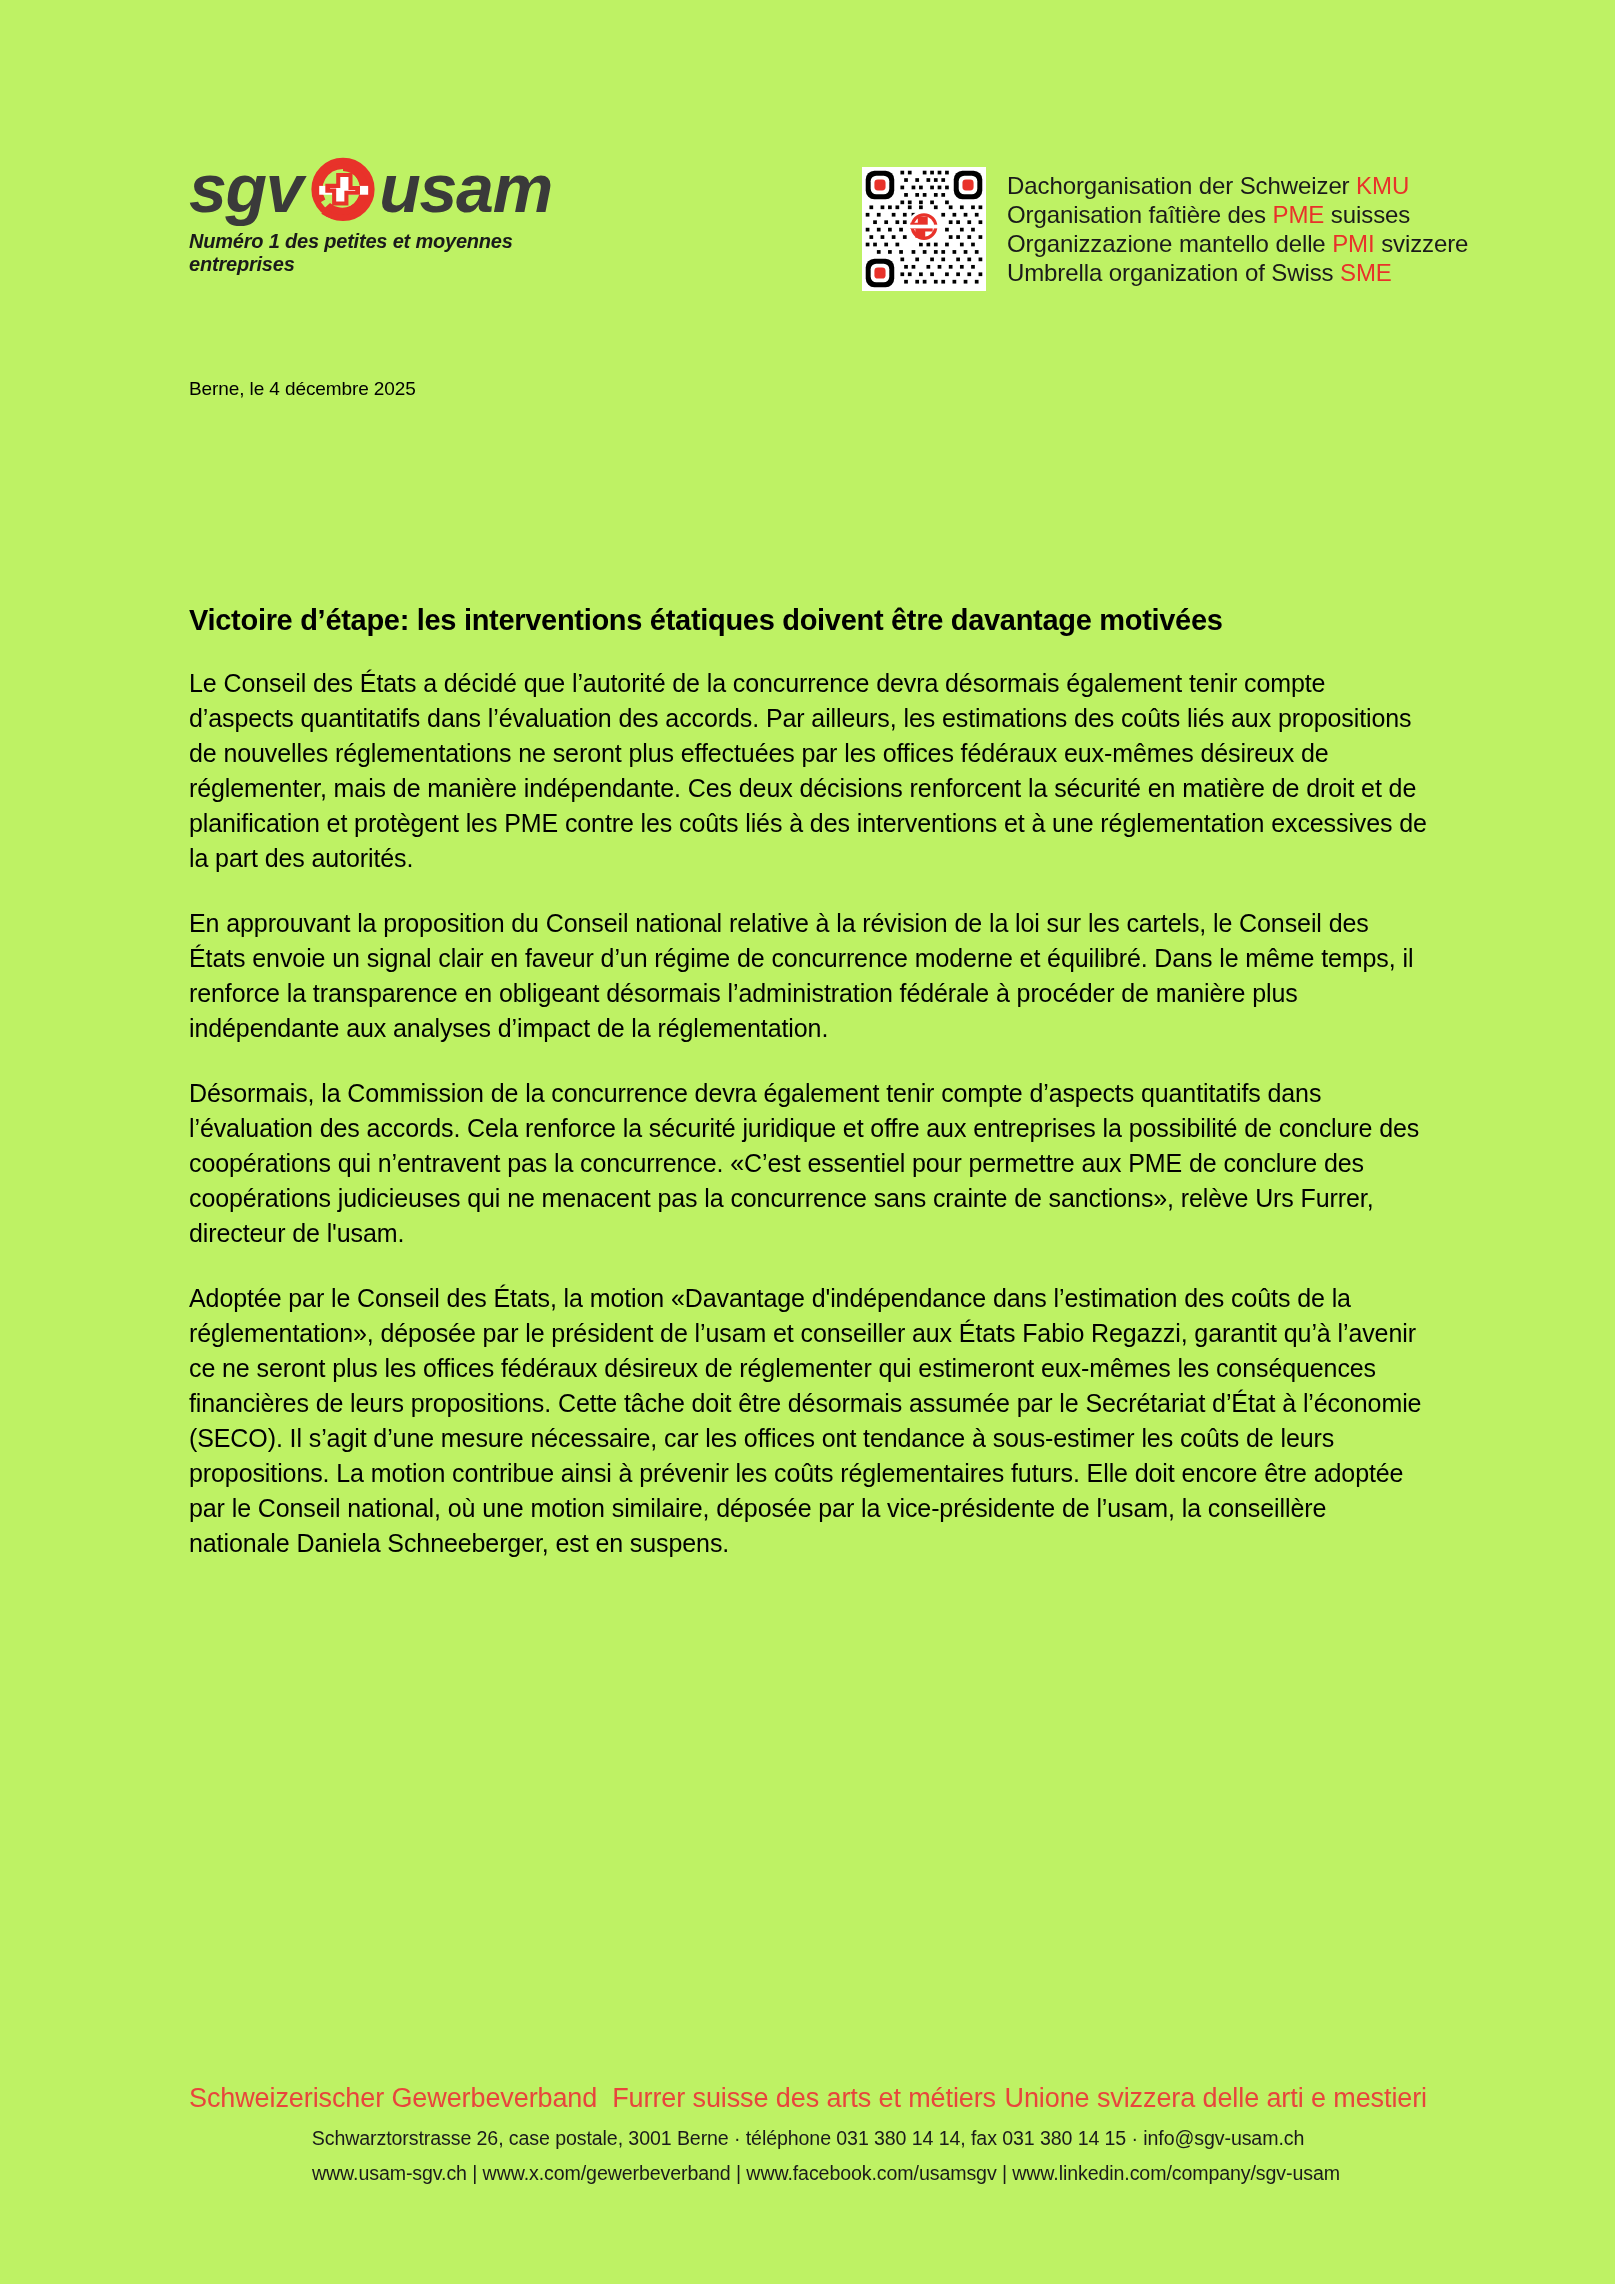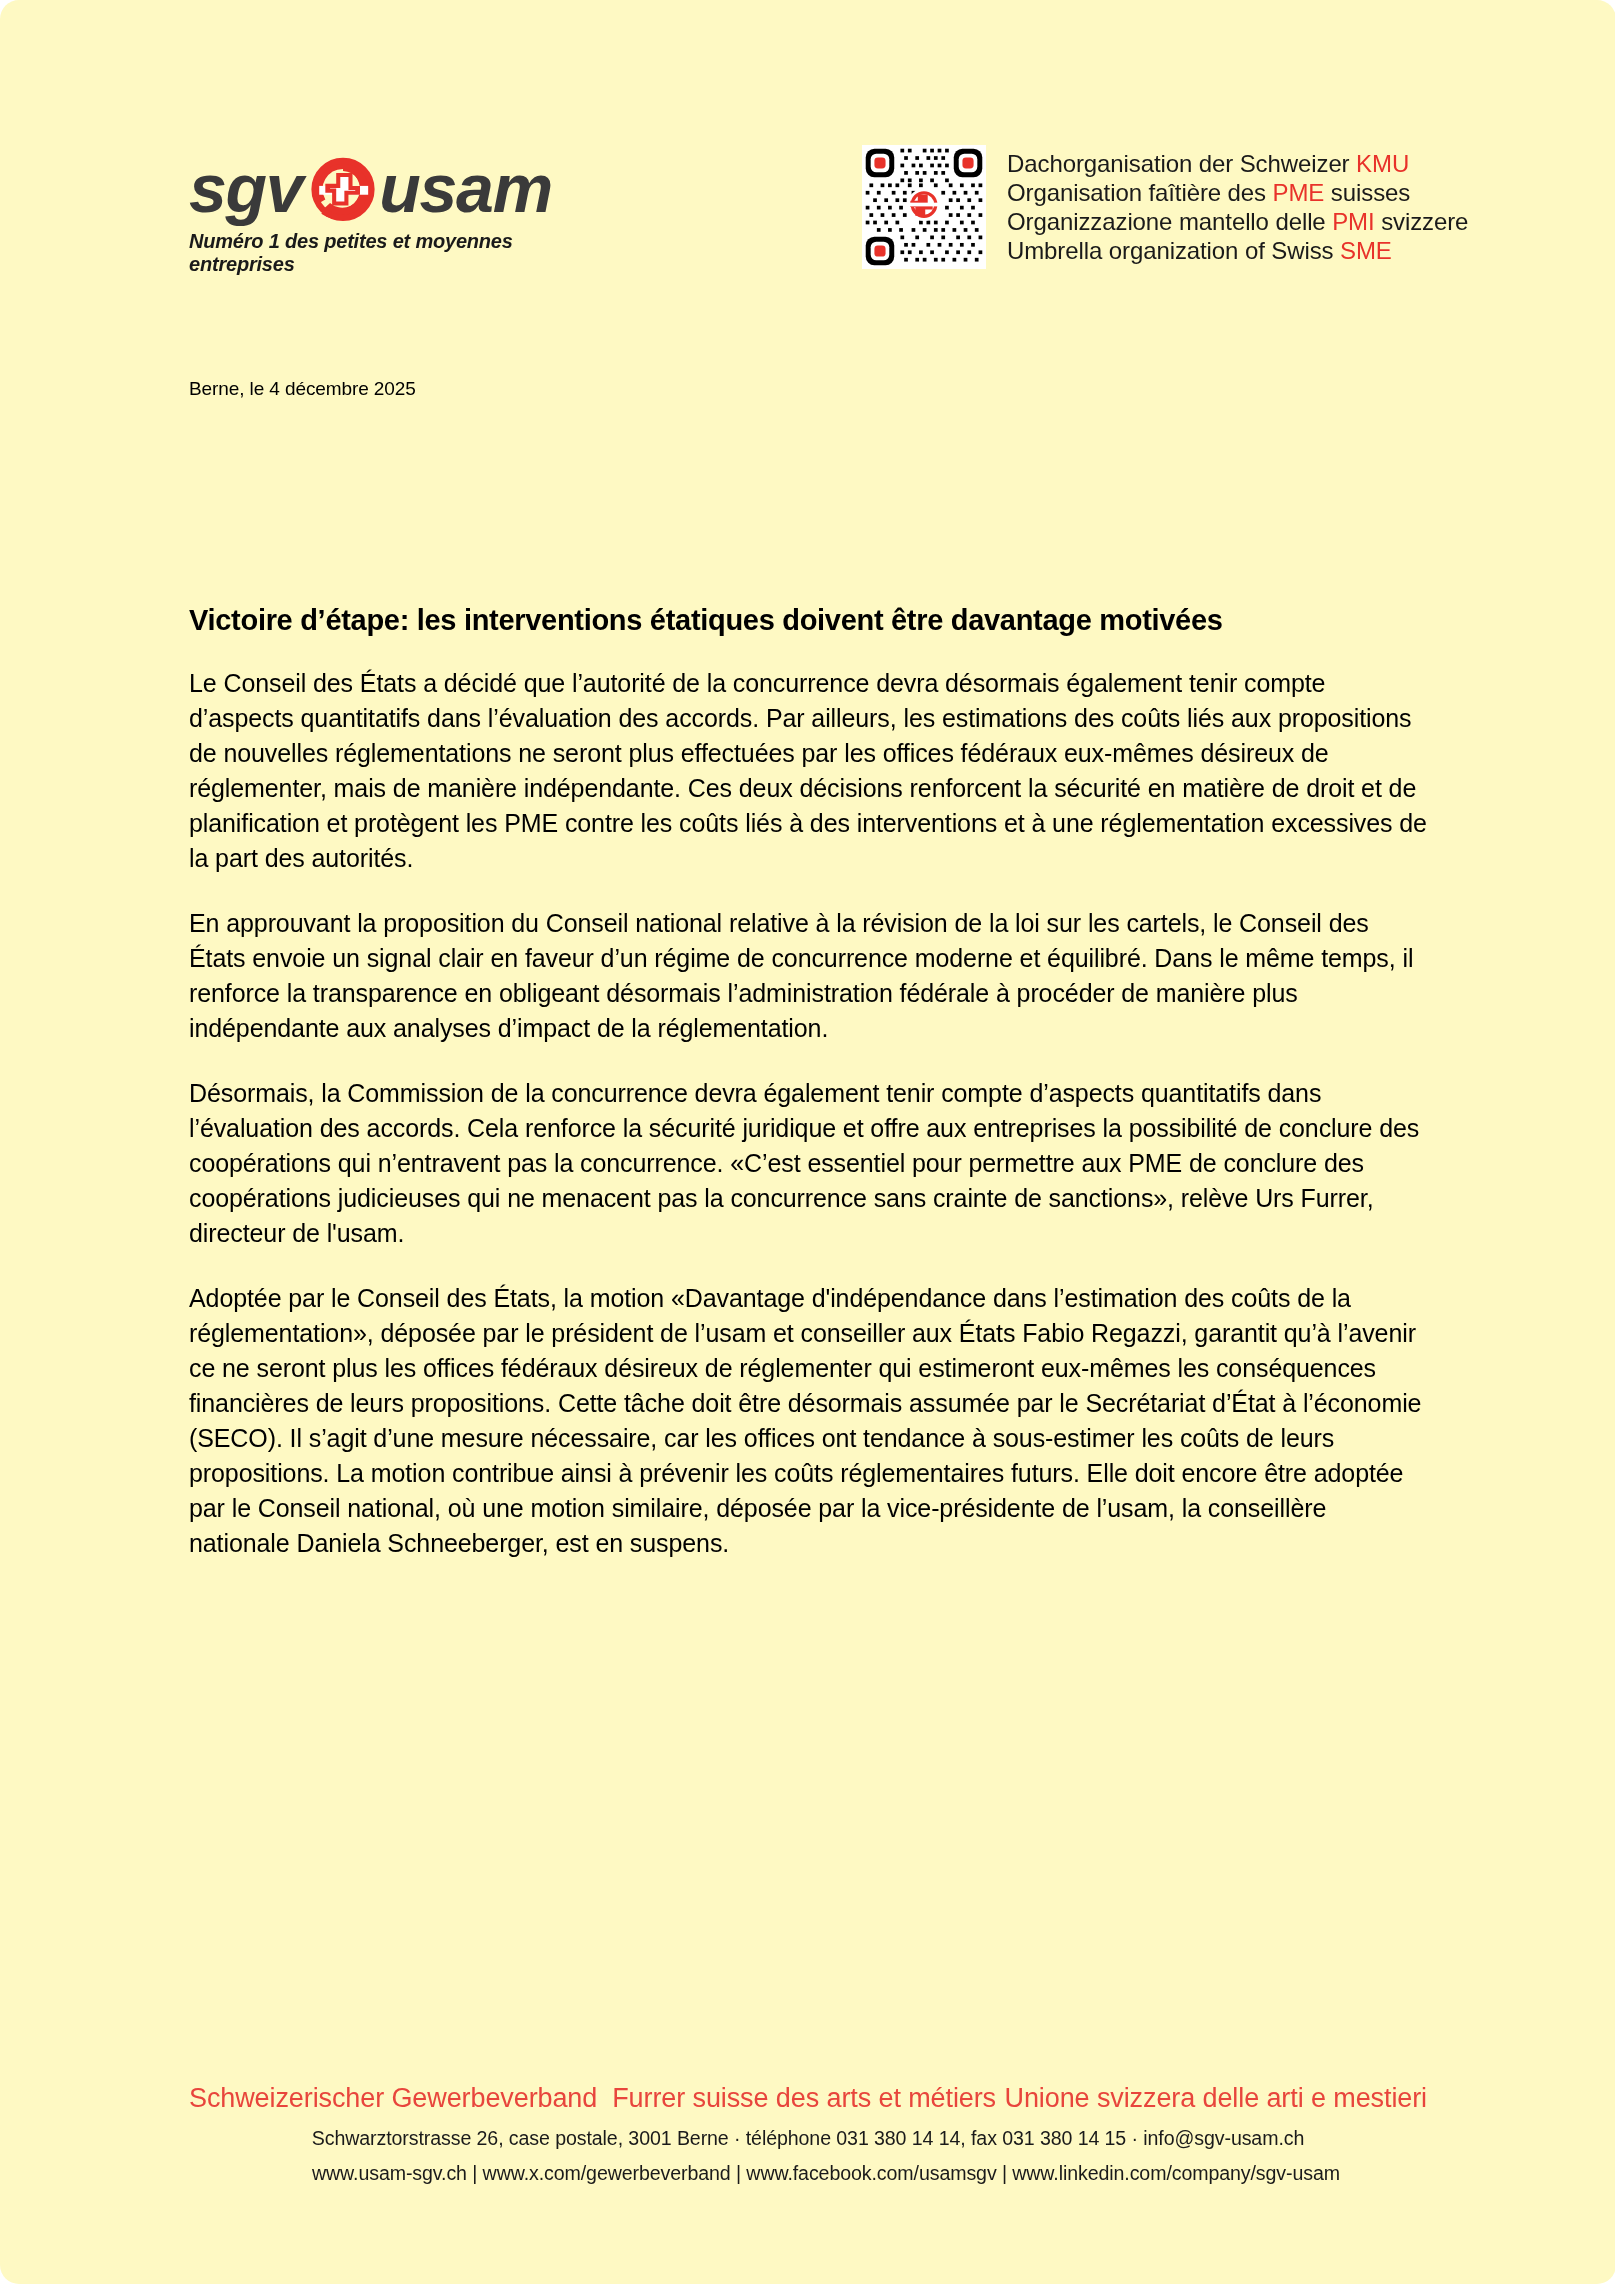--- a/index.html
+++ b/index.html
@@ -8,24 +8,23 @@
     background: #ffffff;
   }
   body {
     font-family: "Liberation Sans", sans-serif;
     color: #000000;
   }
   .page {
     position: relative;
     width: 1616px;
     height: 2284px;
-    background: #fef9c3;
+    background: #bef264;
     overflow: hidden;
     box-sizing: border-box;
-    border-radius: 19px;
   }
 
   
   .header {
     position: absolute;
     left: 0;
     top: 0;
     width: 1616px;
     height: 306px;
   }
@@ -68,21 +67,21 @@
     font-size: 20px;
     line-height: 1.15;
     color: #1a1a1a;
     letter-spacing: -0.2px;
   }
 
   
   .claim-block {
     position: absolute;
     left: 862px;
-    top: 145px;
+    top: 167px;
     display: flex;
     align-items: flex-start;
   }
   .qr {
     width: 124px;
     height: 124px;
     flex: none;
     margin-right: 21px;
   }
   .qr svg { display: block; width: 124px; height: 124px; }

